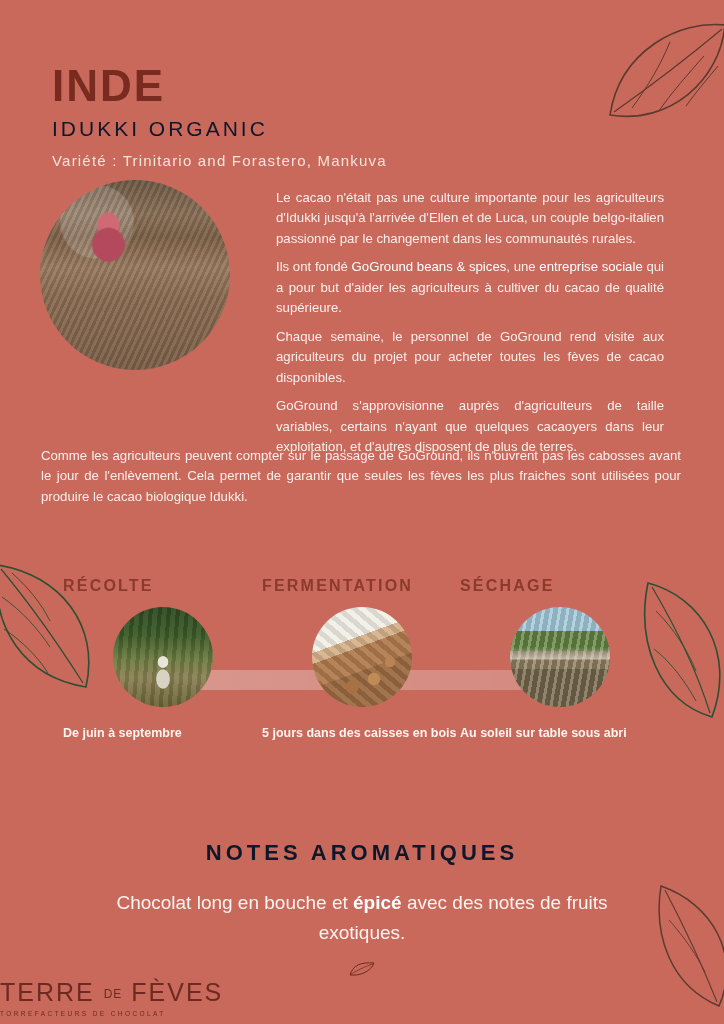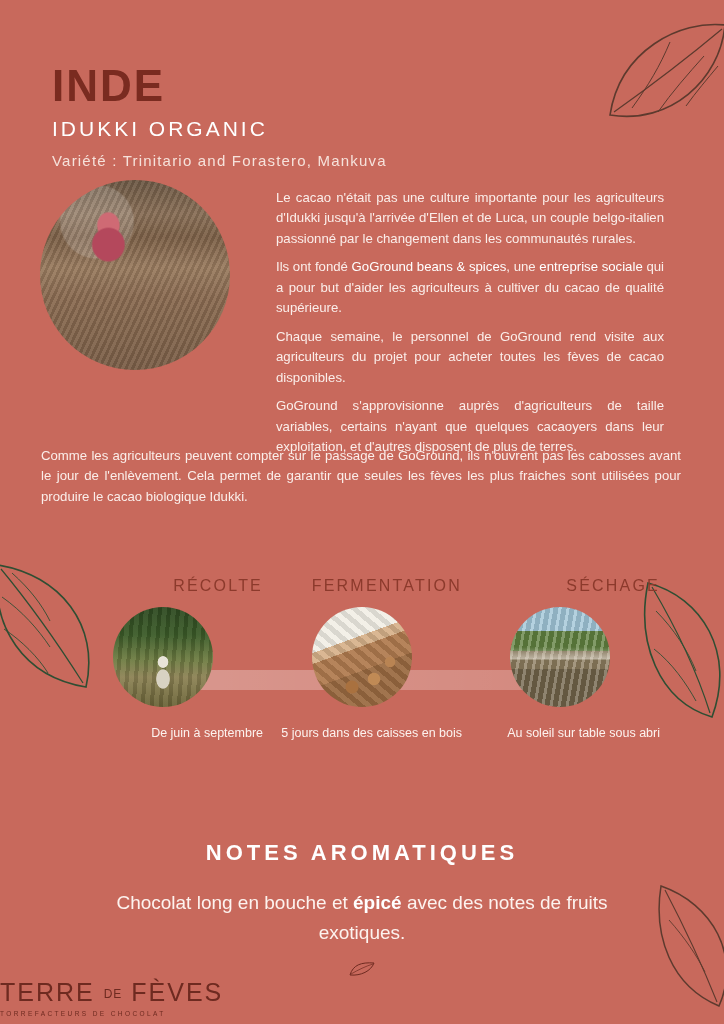--- a/index.html
+++ b/index.html
@@ -27,21 +27,21 @@
     font-size: 44px;
     font-weight: bold;
     letter-spacing: 2px;
     color: #7a2b20;
     line-height: 1.05;
   }
   .subtitle {
     margin-top: 8px;
     font-size: 21px;
     letter-spacing: 3px;
-    color: #ffffff;
+    color: #0f172a;
     font-weight: normal;
   }
   .variety {
     margin-top: 11px;
     font-size: 15px;
     letter-spacing: 1.2px;
     color: #f6e2db;
   }
 
   
@@ -136,21 +136,21 @@
 
   
   .process { position: absolute; left: 0; top: 565px; width: 724px; }
   .proc-connector {
     position: absolute;
     left: 188px; top: 105px;
     width: 348px; height: 20px;
     background: linear-gradient(to right, rgba(255,255,255,0.30), rgba(255,255,255,0.22));
     border-radius: 10px;
   }
-  .proc-item { position: absolute; text-align: right; width: 200px; }
+  .proc-item { position: absolute; text-align: left; width: 200px; font-weight: bold; }
   .proc-label {
     font-size: 16px;
     letter-spacing: 2.2px;
     color: #8c3a2c;
     margin-bottom: 12px;
   }
   .proc-circle {
     width: 100px; height: 100px;
     border-radius: 50%;
     overflow: hidden;
@@ -166,21 +166,21 @@
   }
 
   
   .notes-title {
     position: absolute;
     left: 0; top: 840px; width: 724px;
     text-align: center;
     font-size: 22px;
     font-weight: bold;
     letter-spacing: 4px;
-    color: #ffffff;
+    color: #0f172a;
   }
   .notes-text {
     position: absolute;
     left: 110px; top: 888px; width: 504px;
     text-align: center;
     font-size: 19px;
     line-height: 1.6;
     color: #fdf3ef;
   }
   .notes-text b { font-weight: bold; color: #ffffff; }

